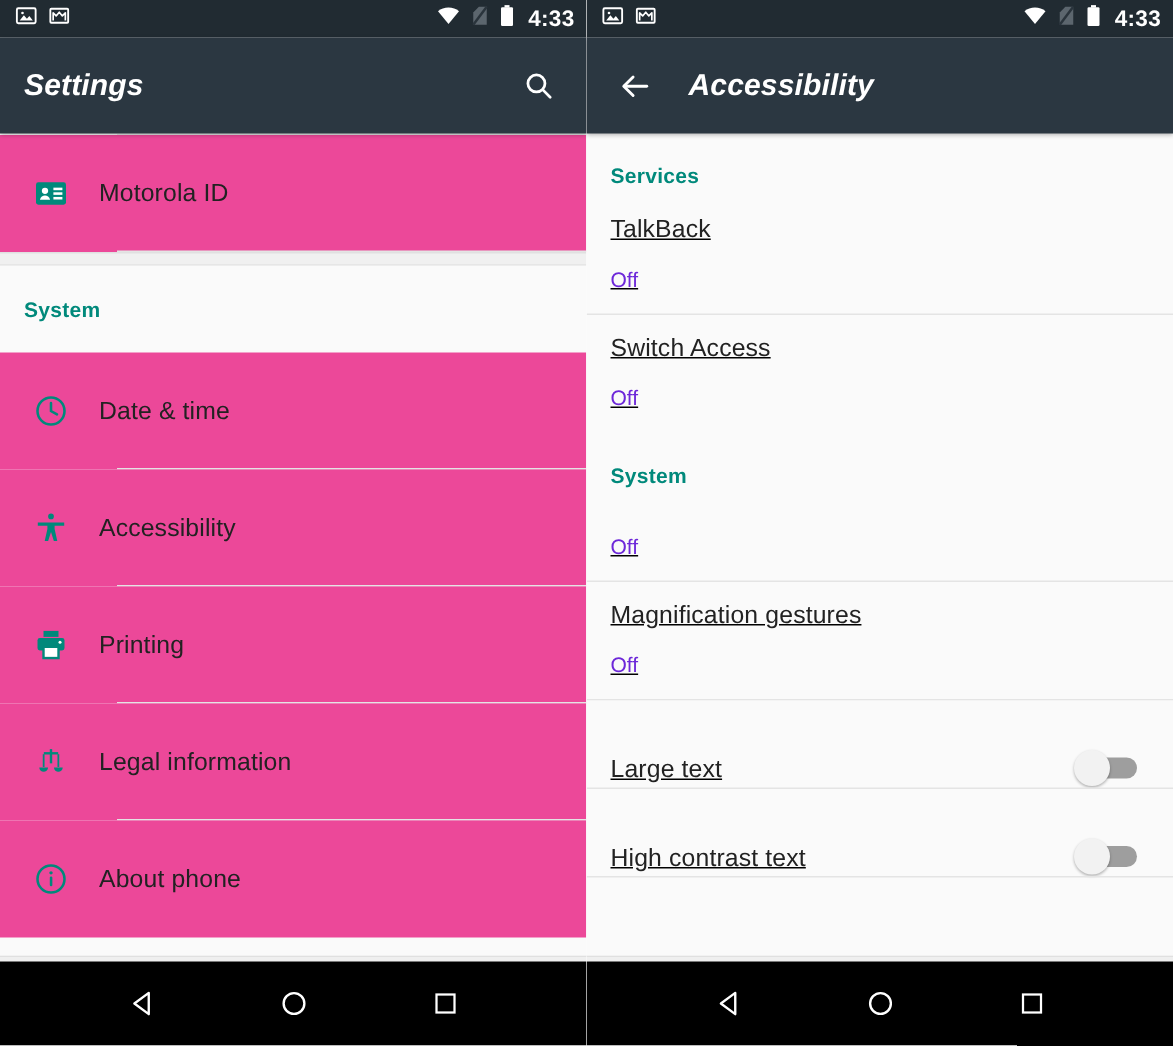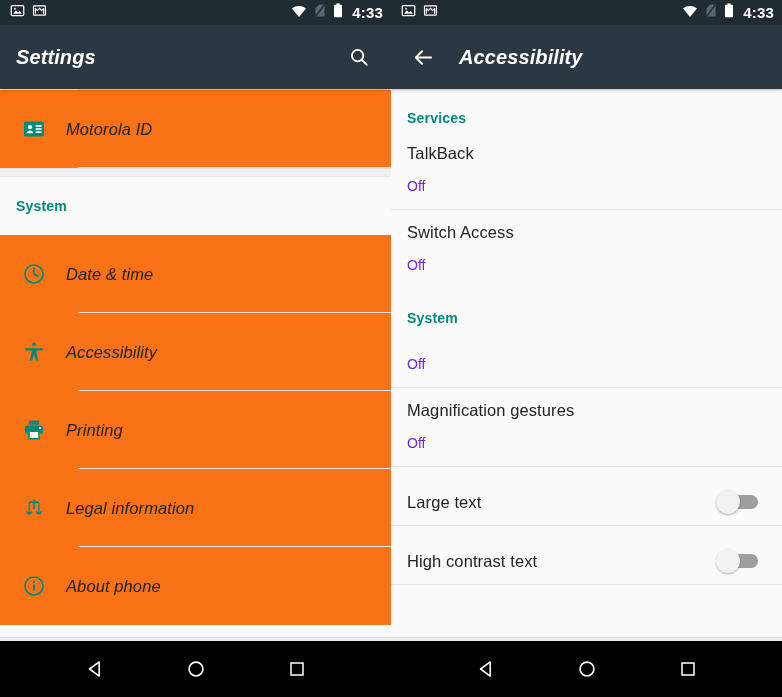--- a/index.html
+++ b/index.html
@@ -93,22 +93,21 @@
     position: relative;
   }
 
   
   .row {
     display: flex;
     align-items: center;
     height: 78px;
     box-sizing: border-box;
     position: relative;
-    background: #f97316;
-    font-style: italic;
+    background: #ec4899;
   }
   .row-icon {
     width: 64px;
     flex: 0 0 64px;
     display: flex;
     align-items: center;
     justify-content: center;
     margin-left: 2px;
   }
   .row-label {
@@ -158,23 +157,24 @@
     color: #00897b;
     font-size: 14px;
     font-weight: bold;
     letter-spacing: 0.2px;
   }
   .r-row {
     position: relative;
     padding: 11px 16px 14px 16px;
     box-sizing: border-box;
     display: flex;
-    align-items: center;
+    align-items: flex-end;
     min-height: 56px;
     background: #fafafa;
+    text-decoration: underline;
   }
   .r-row .texts { flex: 1 1 auto; }
   .r-title {
     font-size: 16.5px;
     color: #222222;
     line-height: 22px;
     letter-spacing: 0.1px;
   }
   .r-sub {
     font-size: 14px;

